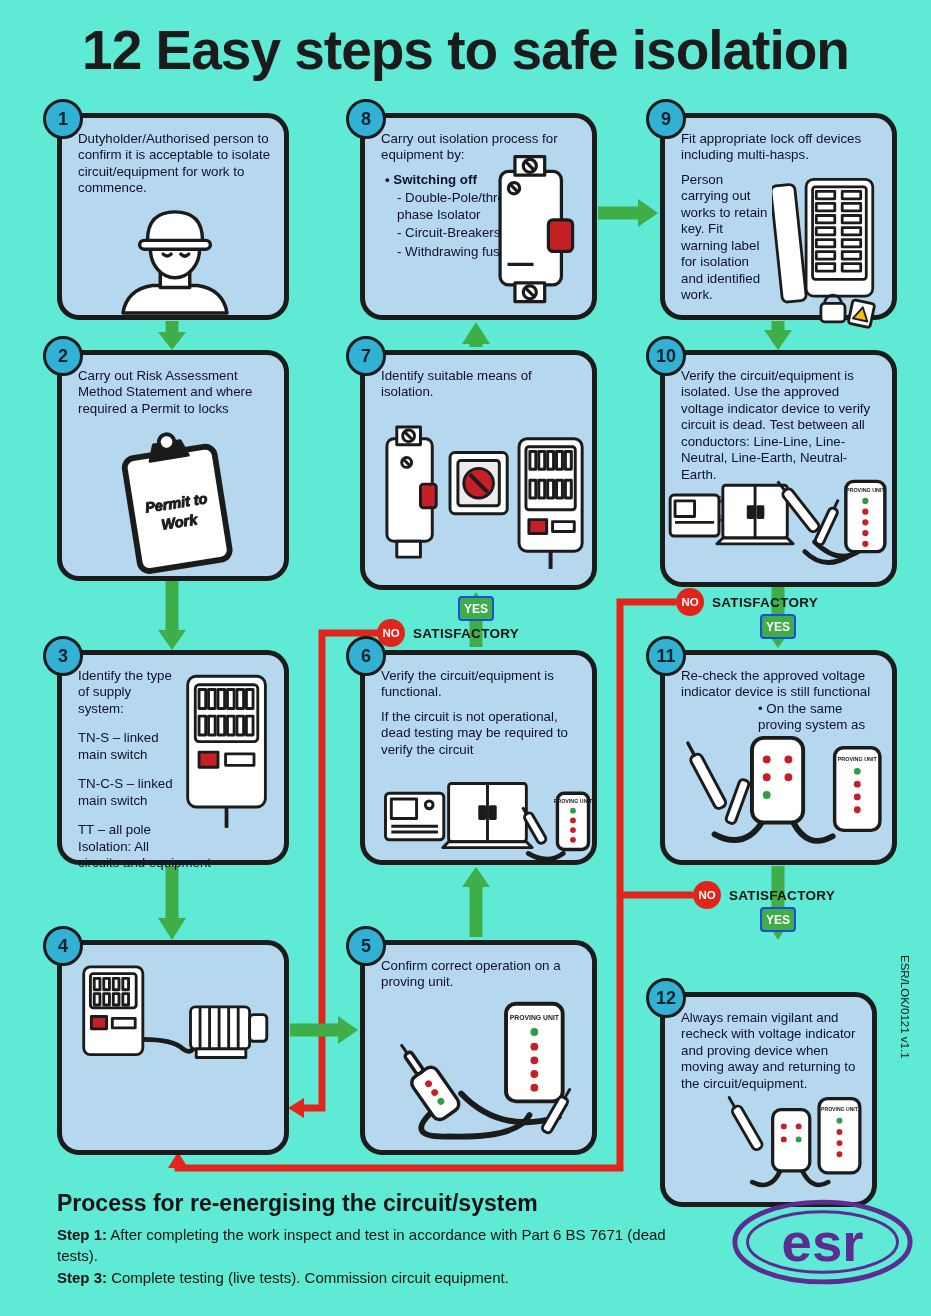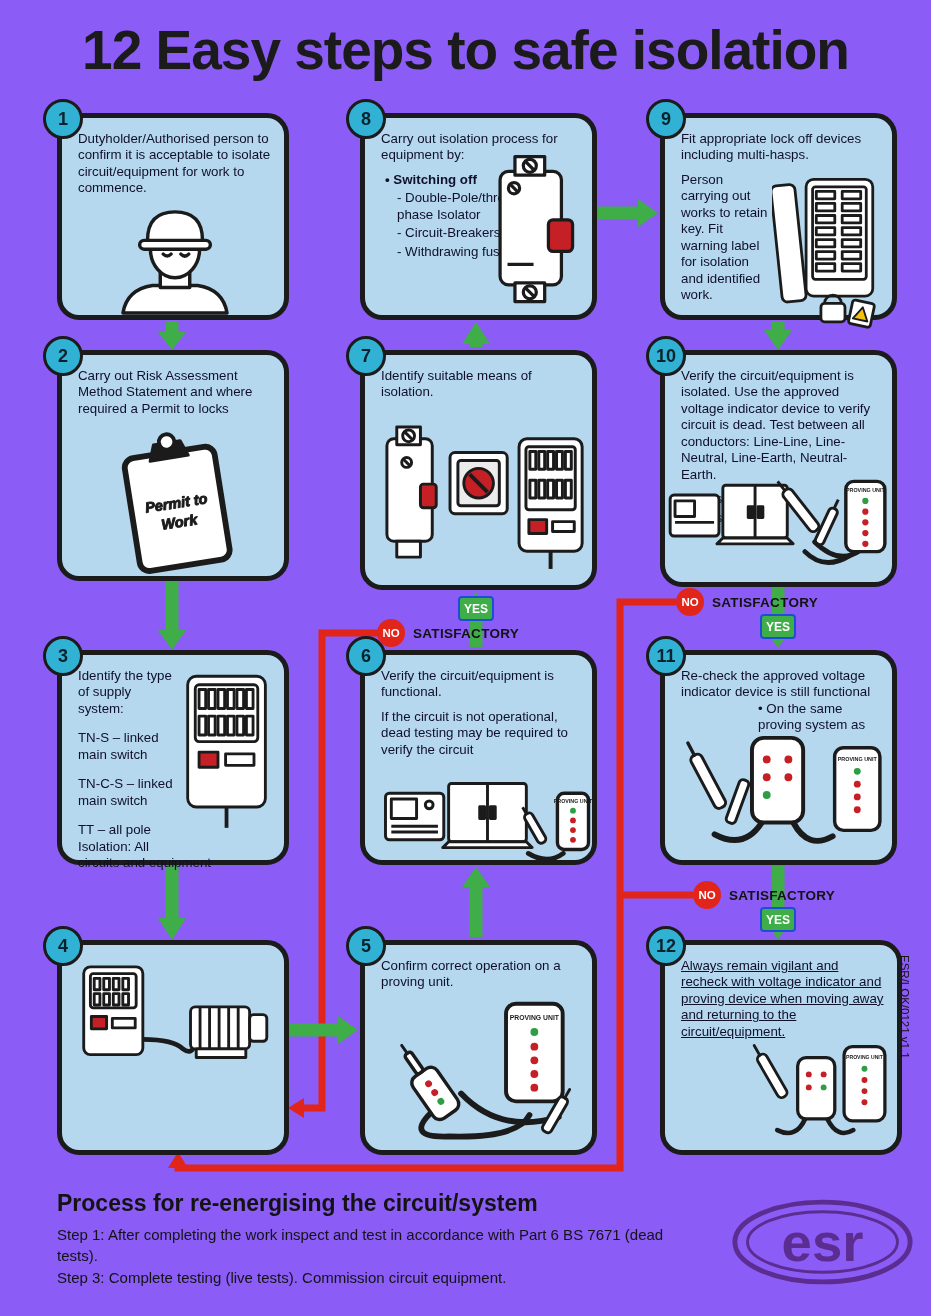--- a/index.html
+++ b/index.html
@@ -1,17 +1,17 @@
 <!DOCTYPE html>
 <html><head>
 <meta charset="utf-8">
 <style>
   * { margin:0; padding:0; box-sizing:border-box; }
   body { font-family:"Liberation Sans", sans-serif; background:#fff; }
-  .canvas { position:relative; width:931px; height:1316px; background:#8b5cf6; overflow:hidden; }
+  .canvas { position:relative; width:931px; height:1316px; background:#5eead4; overflow:hidden; }
 
   .page-title { position:absolute; top:18px; left:0; width:100%; text-align:center;
     font-size:55px; font-weight:bold; letter-spacing:-1px; color:#1b1b1b; z-index:4; }
 
   .connectors { position:absolute; left:0; top:0; z-index:1; }
 
   .step-box { position:absolute; background:#b5d8ef; border:5px solid #1b1b1b; border-radius:22px;
     padding:13px 12px 10px 16px; color:#10102a; font-size:13.3px; line-height:1.24; z-index:2; }
   .step-box p { margin:0 0 8px 0; }
   .step-box p:last-child { margin-bottom:0; }
@@ -31,21 +31,21 @@
     color:#fff; font-weight:bold; font-size:11.5px; display:flex; align-items:center; justify-content:center; z-index:6; }
   .yes-badge { position:absolute; width:36px; height:25px; background:#3fae49; border:2px solid #1d4ed8;
     border-radius:4px; color:#fff; font-weight:bold; font-size:12px; display:flex; align-items:center; justify-content:center; z-index:6; }
   .satisfactory { position:absolute; font-weight:bold; font-size:13.5px; color:#131313; letter-spacing:.3px; z-index:6; }
 
   .step11-note { position:absolute; right:12px; top:46px; width:122px; }
 
   .reenergising { position:absolute; left:57px; top:1190px; width:650px; z-index:3; }
   .reenergising h2 { font-size:23px; font-weight:bold; color:#131313; margin-bottom:7px; }
   .re-step { font-size:15px; color:#131313; line-height:1.43; }
-  .re-step b { font-weight:normal;margin-top:40px; }
+  .re-step b { font-weight:bold;margin-top:40px; }
 
   .logo { position:absolute; left:730px; top:1198px; z-index:3; }
   .docref { position:absolute; left:899px; top:955px; writing-mode:vertical-rl; font-size:11.5px; color:#131313; z-index:3; }
 
   svg text { font-family:"Liberation Sans", sans-serif; }
   .pu-label { font-size:7px; font-weight:bold; fill:#1b1b1b; text-anchor:middle; }
   .pu-label-sm { font-size:5.5px; font-weight:bold; fill:#1b1b1b; text-anchor:middle; }
   .permit-text { font-size:15px; font-weight:bold; font-style:italic; fill:#1b1b1b; text-anchor:middle; }
 </style>
 </head>
@@ -395,21 +395,21 @@
         <rect x="162" y="18" width="46" height="84" rx="9" stroke-width="3.5"></rect>
         <text x="185" y="31" class="pu-label-sm" stroke="none">PROVING UNIT</text>
         <circle cx="185" cy="42" r="3.5" fill="#2e9e44" stroke="none"></circle>
         <circle cx="185" cy="55" r="3.5" fill="#c52026" stroke="none"></circle>
         <circle cx="185" cy="68" r="3.5" fill="#c52026" stroke="none"></circle>
         <circle cx="185" cy="81" r="3.5" fill="#c52026" stroke="none"></circle>
       </g>
     </svg>
   </div>
 
-  <div class="step-box" style="left:660px; top:940px; width:242px; height:215px;text-decoration:underline;">
+  <div class="step-box" style="left:660px; top:992px; width:217px; height:215px;">
     <span class="num">12</span>
     <p>Always remain vigilant and recheck with voltage indicator and proving device when moving away and returning to the circuit/equipment.</p>
     <svg class="abs-br" style="right:8px; bottom:6px;" width="140" height="116" viewBox="0 0 150 125">
       <g stroke="#1b1b1b" fill="#fff" stroke-width="3" stroke-linejoin="round" stroke-linecap="round">
         <path d="M60 98 Q50 120 30 110" fill="none" stroke-width="5"></path>
         <path d="M84 98 Q95 120 112 110" fill="none" stroke-width="5"></path>
         <g transform="rotate(-30 30 60)">
             <rect x="24" y="24" width="11" height="52" rx="5"></rect>
             <line x1="29" y1="12" x2="29" y2="24"></line>
           </g>

